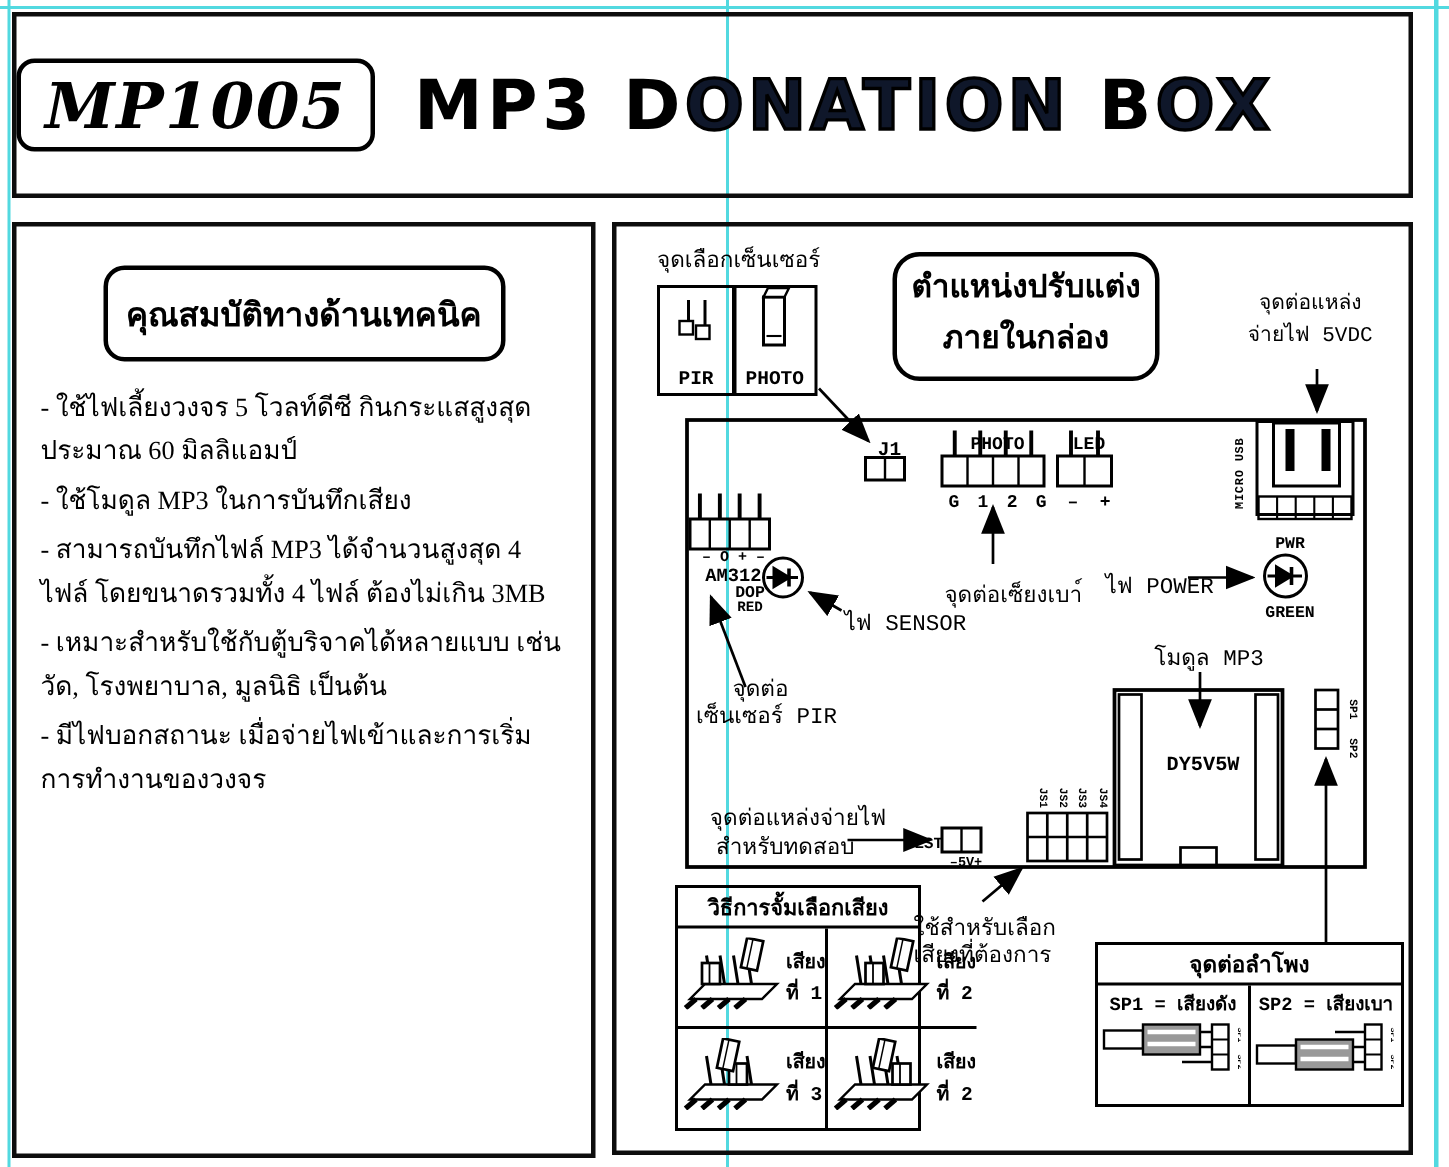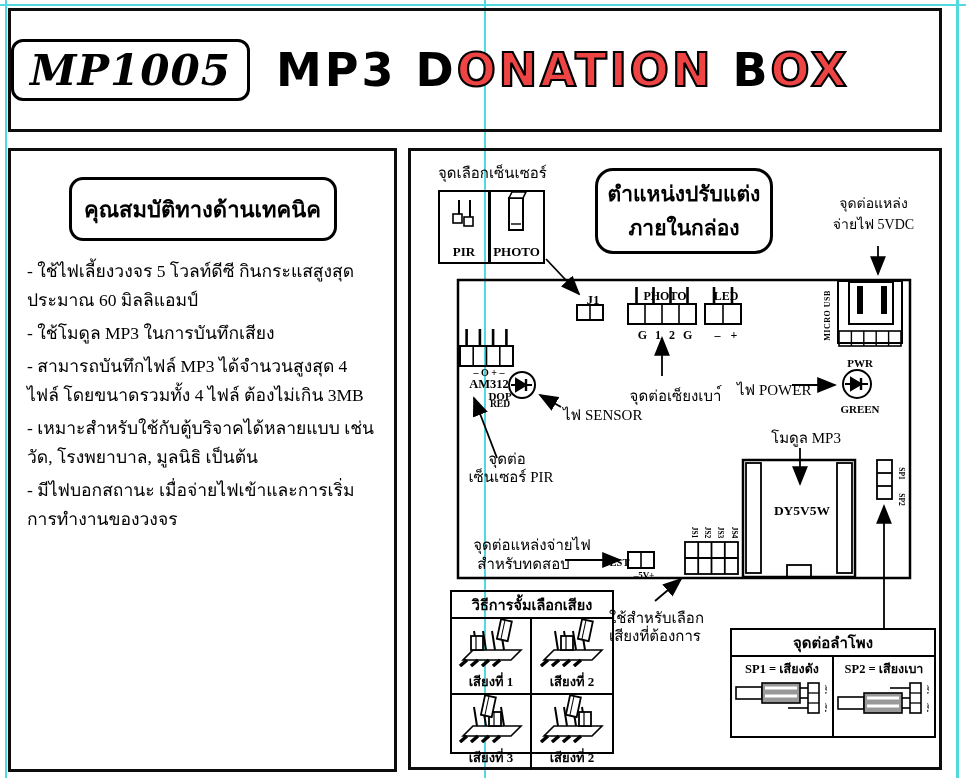--- a/index.html
+++ b/index.html
@@ -5,48 +5,48 @@
   html,body{margin:0;padding:0;background:#fff;}
   #page{position:relative;width:966px;height:778px;background:#fff;overflow:hidden;
         font-family:"Liberation Serif","DejaVu Serif",serif;color:#000;}
   .guide{position:absolute;background:#52d9e0;}
   
   #header-box{position:absolute;left:8px;top:8px;width:928px;height:118px;border:3px solid #0d0d0d;
               display:flex;align-items:center;gap:26px;}
   #model-badge{border:3px solid #000;border-radius:12px;padding:0 16px;height:56px;display:flex;align-items:center;
                font-family:"DejaVu Serif",serif;font-style:italic;font-weight:bold;font-size:42px;letter-spacing:1px;}
   #main-title{font-family:"DejaVu Sans","Liberation Sans",sans-serif;font-weight:800;font-size:46px;letter-spacing:3px;white-space:nowrap;}
-  #main-title .outline{color:#ef4444;-webkit-text-stroke:2.2px #000;}
+  #main-title .outline{color:#0f172a;-webkit-text-stroke:2.2px #000;}
   
   #left-panel{position:absolute;left:8px;top:148px;width:383px;height:618px;border:3px solid #0d0d0d;}
   #spec-heading{margin:26px auto 0 auto;width:262px;height:58px;border:3px solid #000;border-radius:14px;
                 display:flex;align-items:center;justify-content:center;font-size:22px;font-weight:bold;}
   #spec-list{margin:16px 10px 0 12px;font-size:17.5px;line-height:29px;}
   #spec-list p{margin:4px;}
   
-  #right-panel{position:absolute;left:408px;top:148px;width:528px;height:616px;border:3px solid #0d0d0d;}
+  #right-panel{position:absolute;left:408px;top:148px;width:528px;height:616px;border:3px solid #0d0d0d;font-family:Liberation Mono, monospace;}
   #dsvg{position:absolute;left:-3px;top:-3px;}
   .dlbl{position:absolute;font-size:15px;white-space:nowrap;}
   .slbl{position:absolute;font-weight:bold;white-space:nowrap;text-align:center;}
   .ctr{text-align:center;}
   #diagram-title{position:absolute;left:184px;top:17px;width:172px;height:80px;border:3.5px solid #000;border-radius:18px;
                  display:flex;flex-direction:column;align-items:center;justify-content:center;
                  font-size:21px;font-weight:bold;line-height:34px;}
   #sensor-select-box{position:absolute;left:27px;top:39px;width:103px;height:70px;border:2.5px solid #000;}
   #sensor-select-box .divider{position:absolute;left:48px;top:0;width:2.5px;height:100%;background:#000;}
   #pir-label{position:absolute;left:0;bottom:2px;width:48px;text-align:center;font-weight:bold;font-size:13px;}
   #photo-label{position:absolute;left:50px;bottom:2px;width:53px;text-align:center;font-weight:bold;font-size:13px;}
   .rot90{transform:rotate(90deg);transform-origin:center;}
   .rotm90{transform:rotate(-90deg);transform-origin:center;}
   
   #jumper-box{position:absolute;left:39px;top:439px;width:160px;height:160px;border:2.5px solid #000;}
   #jumper-heading{height:25px;border-bottom:2.5px solid #000;display:flex;align-items:center;justify-content:center;
                   font-size:14.5px;font-weight:bold;}
   #jumper-grid{display:grid;grid-template-columns:1fr 1fr;grid-template-rows:1fr 1fr;height:calc(100% - 27px);}
-  .jcell{position:relative;display:flex;flex-direction:column;align-items:center;justify-content:flex-end;}
+  .jcell{position:relative;display:flex;flex-direction:row;align-items:center;justify-content:flex-end;}
   .jcell.br{border-right:2.5px solid #000;}
   .jcell.bb{border-bottom:2.5px solid #000;}
   .jcell .jname{font-size:13px;font-weight:bold;margin-bottom:1px;}
   
   #speaker-box{position:absolute;left:319px;top:477px;width:202px;height:106px;border:2.5px solid #000;}
   #speaker-heading{height:25px;border-bottom:2.5px solid #000;display:flex;align-items:center;justify-content:center;
                    font-size:15px;font-weight:bold;}
   #speaker-cells{display:flex;height:calc(100% - 27px);}
   .scell{flex:1;position:relative;}
   .scell.br{border-right:2.5px solid #000;}

